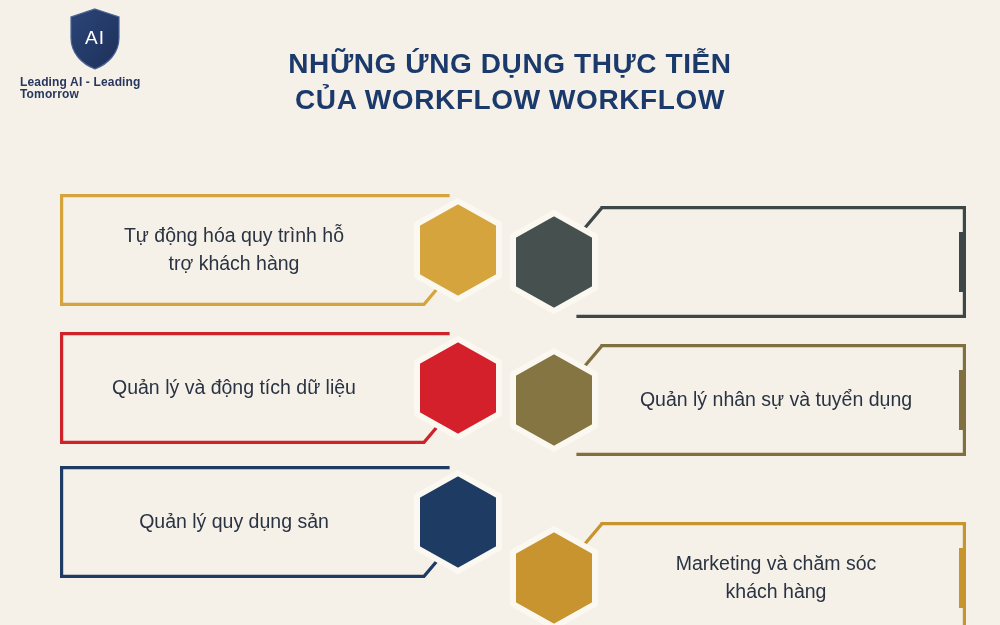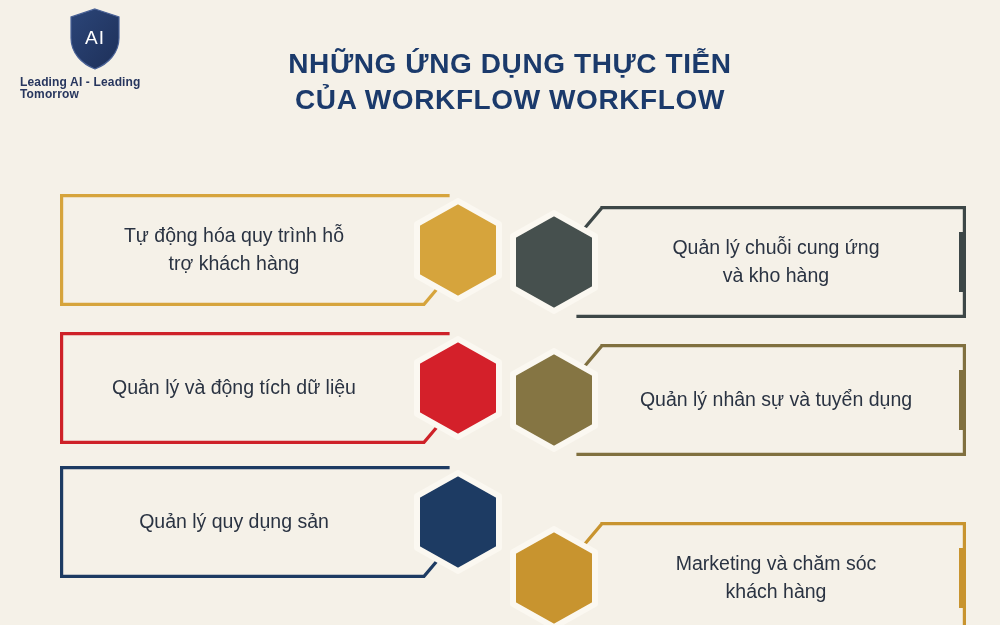--- a/index.html
+++ b/index.html
@@ -195,26 +195,20 @@
         <svg width="390" height="112" viewBox="0 0 390 112" style="display:block">
        <path d="M 26 1.6 L 388.4 1.6 L 388.4 110.4 L 2 110.4 M 26 1.6 L 2 30" fill="none" stroke="#3D4747" stroke-width="3.2" stroke-linecap="square" stroke-linejoin="miter"></path>
      </svg>
       </div>
       <div class="accent" style="background: rgb(61, 71, 71); left: 451px;"></div>
       <div class="hex">
         <svg width="92" height="104" viewBox="0 0 92 104">
        <polygon points="46,3 87,26 87,78 46,101 5,78 5,26" fill="#46504E" stroke="#FBF8F1" stroke-width="6" stroke-linejoin="round"></polygon>
      </svg>
       </div>
-      <div class="label">
-        <div>
-          <div>Quản lý chuỗi cung ứng</div>
-          <div>và kho hàng</div>
-        </div>
-      </div>
     </div>
     <div class="card right" style="left: 508px; top: 344px; width: 460px;">
       <div class="box">
         <svg width="390" height="112" viewBox="0 0 390 112" style="display:block">
        <path d="M 26 1.6 L 388.4 1.6 L 388.4 110.4 L 2 110.4 M 26 1.6 L 2 30" fill="none" stroke="#80703F" stroke-width="3.2" stroke-linecap="square" stroke-linejoin="miter"></path>
      </svg>
       </div>
       <div class="accent" style="background: rgb(128, 112, 63); left: 451px;"></div>
       <div class="hex">
         <svg width="92" height="104" viewBox="0 0 92 104">

